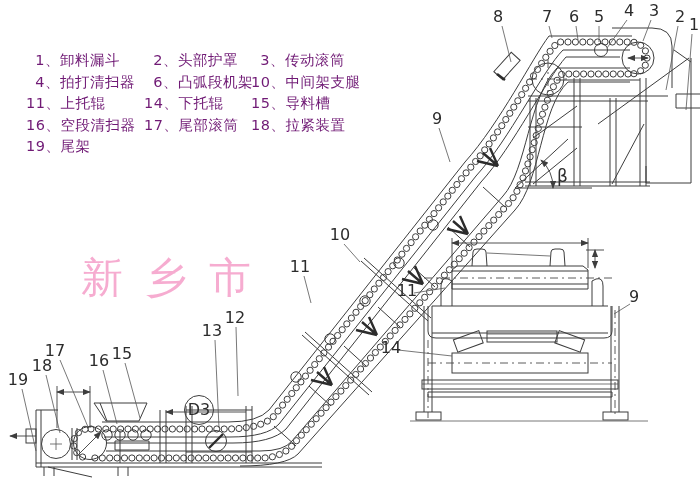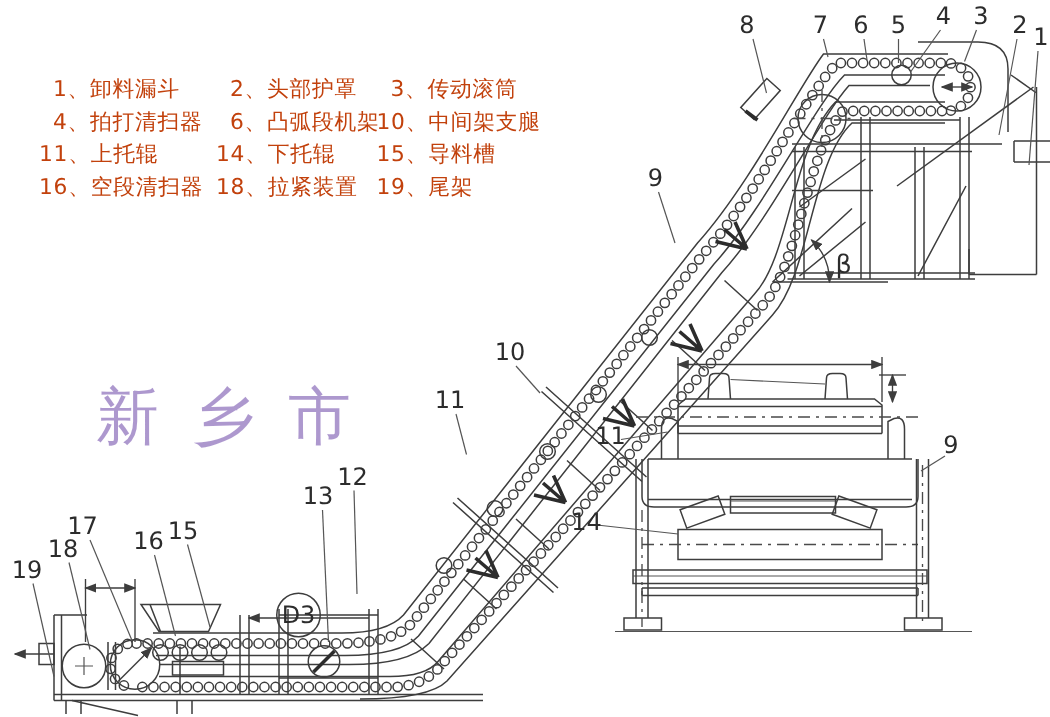--- a/index.html
+++ b/index.html
@@ -1,24 +1,24 @@
 <!DOCTYPE html>
 <html><head>
 <meta charset="utf-8">
 <style>
   html,body{margin:0;padding:0;background:#fff;}
   #stage{position:relative;width:700px;height:478px;background:#ffffff;overflow:hidden;
          font-family:"DejaVu Sans","Liberation Sans",sans-serif;}
   #legend{position:absolute;left:26px;top:53px;width:334px;
           display:grid;grid-template-columns:118px 107px 109px;row-gap:6px;
-          font-size:14.5px;line-height:15.5px;color:#c2410c;letter-spacing:0.5px;}
+          font-size:14.5px;line-height:15.5px;color:#701a75;letter-spacing:0.5px;}
   #legend .item{white-space:nowrap;}
   #legend .no{display:inline-block;min-width:19px;text-align:right;}
-  #watermark{position:absolute;left:64px;top:250px;font-size:42px;letter-spacing:22px;
-             color:#4c1d95;opacity:.45;pointer-events:none;white-space:nowrap;}
+  #watermark{position:absolute;left:81px;top:250px;font-size:42px;letter-spacing:22px;
+             color:#ec4899;opacity:.45;pointer-events:none;white-space:nowrap;}
   svg{position:absolute;left:0;top:0;}
   .ln{stroke:#3d3d3d;stroke-width:1;fill:none;}
   .thin{stroke:#555;stroke-width:.8;fill:none;}
   .dash{stroke:#4a4a4a;stroke-width:.9;fill:none;stroke-dasharray:8 4 2 4;}
   .chain{stroke:none;fill:none;}
   .callout-num{font-size:16px;fill:#2c2c2c;}
   .dim{stroke:#3d3d3d;stroke-width:.9;fill:none;}
   .dark{stroke:#2c2c2c;stroke-width:2.4;fill:none;}
 </style>
 </head>
@@ -30,20 +30,21 @@
       <div class="item"><span class="no">1</span>、卸料漏斗</div>
       <div class="item"><span class="no">2</span>、头部护罩</div>
       <div class="item"><span class="no">3</span>、传动滚筒</div>
       <div class="item"><span class="no">4</span>、拍打清扫器</div>
       <div class="item"><span class="no">6</span>、凸弧段机架</div>
       <div class="item"><span class="no">10</span>、中间架支腿</div>
       <div class="item"><span class="no">11</span>、上托辊</div>
       <div class="item"><span class="no">14</span>、下托辊</div>
       <div class="item"><span class="no">15</span>、导料槽</div>
       <div class="item"><span class="no">16</span>、空段清扫器</div>
+      <div class="item"><span class="no">17</span>、尾部滚筒</div>
       <div class="item"><span class="no">18</span>、拉紧装置</div>
       <div class="item"><span class="no">19</span>、尾架</div>
     </div>
 
   <div id="watermark">新乡市</div>
 
   <svg id="dwg" width="700" height="478" viewBox="0 0 700 478">
     <defs>
       <marker id="ah" markerWidth="9" markerHeight="7" refX="8" refY="3.5" orient="auto-start-reverse">
         <path d="M0,0 L9,3.5 L0,7 Z" fill="#3d3d3d"></path>

